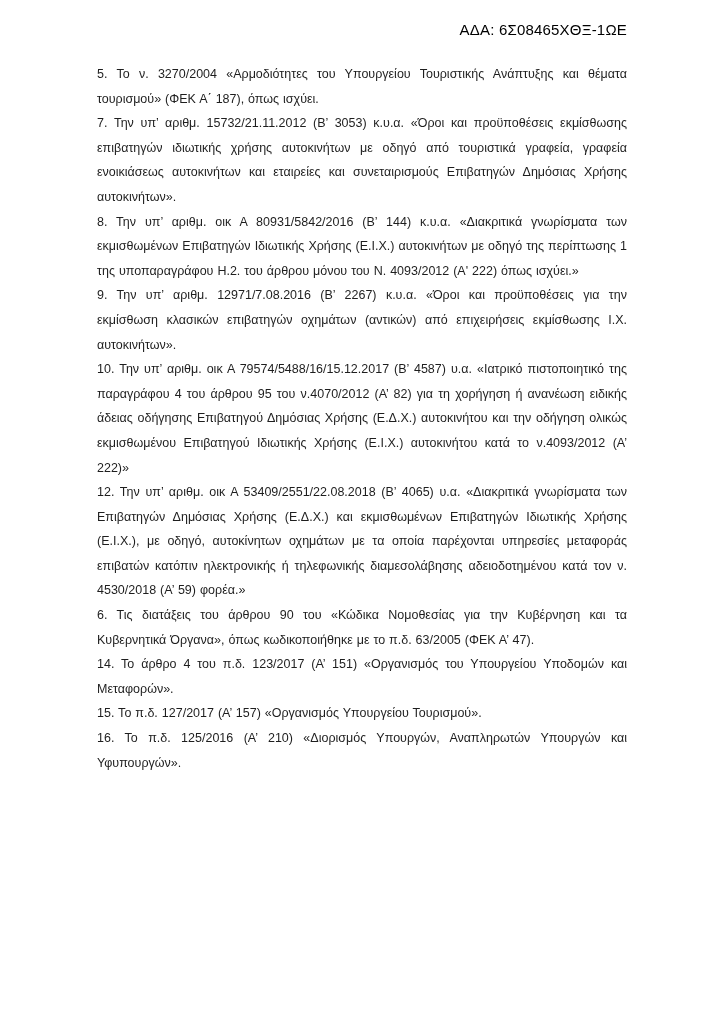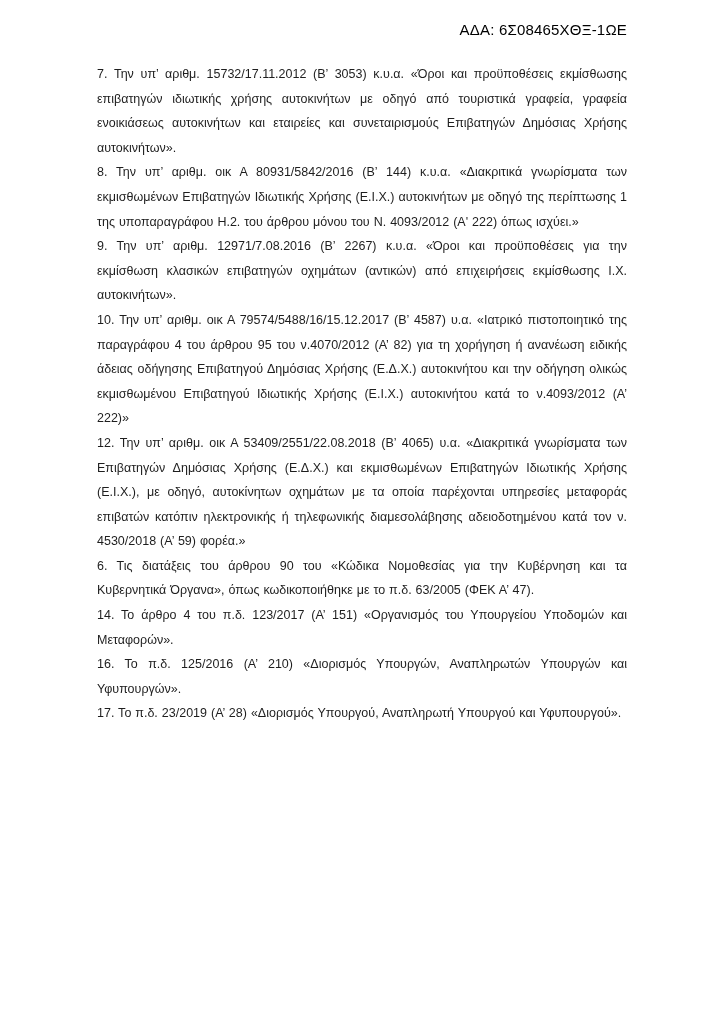--- a/index.html
+++ b/index.html
@@ -43,23 +43,24 @@
     vertical-align: super;
   }
 </style>
 </head>
 <body>
 
 <div class="page">
   <p class="ada-line">ΑΔΑ: 6Σ08465ΧΘΞ-1ΩΕ</p>
 
   <div class="doc-body">
-      <p class="para"><span>7. Την υπ’ αριθμ. 15732/17.11.2012 (Β’ 3053) κ.υ.α. </span><span class="italic">«Όροι και προϋποθέσεις εκμίσθωσης επιβατηγών ιδιωτικής χρήσης αυτοκινήτων με οδηγό από τουριστικά γραφεία, γραφεία ενοικιάσεως αυτοκινήτων και εταιρείες και συνεταιρισμούς Επιβατηγών Δημόσιας Χρήσης αυτοκινήτων».</span></p>
+      <p class="para"><span>5. Το ν. 3270/2004 «Αρμοδιότητες του Υπουργείου Τουριστικής Ανάπτυξης και θέματα τουρισμού» (ΦΕΚ Α΄ 187), όπως ισχύει.</span></p>
+      <p class="para"><span>7. Την υπ’ αριθμ. 15732/21.11.2012 (Β’ 3053) κ.υ.α. </span><span class="italic">«Όροι και προϋποθέσεις εκμίσθωσης επιβατηγών ιδιωτικής χρήσης αυτοκινήτων με οδηγό από τουριστικά γραφεία, γραφεία ενοικιάσεως αυτοκινήτων και εταιρείες και συνεταιρισμούς Επιβατηγών Δημόσιας Χρήσης αυτοκινήτων».</span></p>
       <p class="para"><span>8. Την υπ’ αριθμ. οικ Α 80931/5842/2016 (Β’ 144) κ.υ.α. </span><span class="italic">«Διακριτικά γνωρίσματα των εκμισθωμένων Επιβατηγών Ιδιωτικής Χρήσης (Ε.Ι.Χ.) αυτοκινήτων με οδηγό της περίπτωσης 1 της υποπαραγράφου Η.2. του άρθρου μόνου του Ν. 4093/2012 (Α' 222) όπως ισχύει.»</span></p>
       <p class="para"><span>9. Την υπ’ αριθμ. 12971/7.08.2016 (Β’ 2267) κ.υ.α. </span><span class="italic">«Όροι και προϋποθέσεις για την εκμίσθωση κλασικών επιβατηγών οχημάτων (αντικών) από επιχειρήσεις εκμίσθωσης Ι.Χ. αυτοκινήτων».</span></p>
       <p class="para"><span>10. Την υπ’ αριθμ. οικ Α 79574/5488/16/15.12.2017 (Β’ 4587) υ.α. </span><span class="italic">«Ιατρικό πιστοποιητικό της παραγράφου 4 του άρθρου 95 του ν.4070/2012 (Α’ 82) για τη χορήγηση ή ανανέωση ειδικής άδειας οδήγησης Επιβατηγού Δημόσιας Χρήσης (Ε.Δ.Χ.) αυτοκινήτου και την οδήγηση ολικώς εκμισθωμένου Επιβατηγού Ιδιωτικής Χρήσης (Ε.Ι.Χ.) αυτοκινήτου κατά το ν.4093/2012 (Α’ 222)»</span></p>
       <p class="para"><span>12. Την υπ’ αριθμ. οικ Α 53409/2551/22.08.2018 (Β’ 4065) υ.α. </span><span class="italic">«Διακριτικά γνωρίσματα των Επιβατηγών Δημόσιας Χρήσης (Ε.Δ.Χ.) και εκμισθωμένων Επιβατηγών Ιδιωτικής Χρήσης (Ε.Ι.Χ.), με οδηγό, αυτοκίνητων οχημάτων με τα οποία παρέχονται υπηρεσίες μεταφοράς επιβατών κατόπιν ηλεκτρονικής ή τηλεφωνικής διαμεσολάβησης αδειοδοτημένου κατά τον ν. 4530/2018 (Α’ 59) φορέα.»</span></p>
       <p class="para"><span>6. Τις διατάξεις του άρθρου 90 του </span><span class="italic">«Κώδικα Νομοθεσίας για την Κυβέρνηση και τα Κυβερνητικά Όργανα»</span><span>, όπως κωδικοποιήθηκε με το π.δ. 63/2005 (ΦΕΚ Α’ 47).</span></p>
       <p class="para"><span>14.  Το άρθρο 4 του π.δ. 123/2017 (Α’ 151) </span><span class="italic">«Οργανισμός του Υπουργείου Υποδομών και Μεταφορών»</span><span>.</span></p>
+      <p class="para"><span>15.  Το π.δ. 127/2017 (Α’ 157) </span><span class="italic">«Οργανισμός Υπουργείου Τουρισμού»</span><span>.</span></p>
       <p class="para"><span>16.  Το π.δ. 125/2016 (Α’ 210) </span><span class="italic">«Διορισμός Υπουργών, Αναπληρωτών Υπουργών και Υφυπουργών»</span><span>.</span></p>
-      <p class="para"><span>17. Το π.δ. 23/2019 (Α’ 28) </span><span class="italic">«Διορισμός Υπουργού, Αναπληρωτή Υπουργού και Υφυπουργού»</span><span>.</span></p>
     </div>
 </div>
 
 </body></html>

